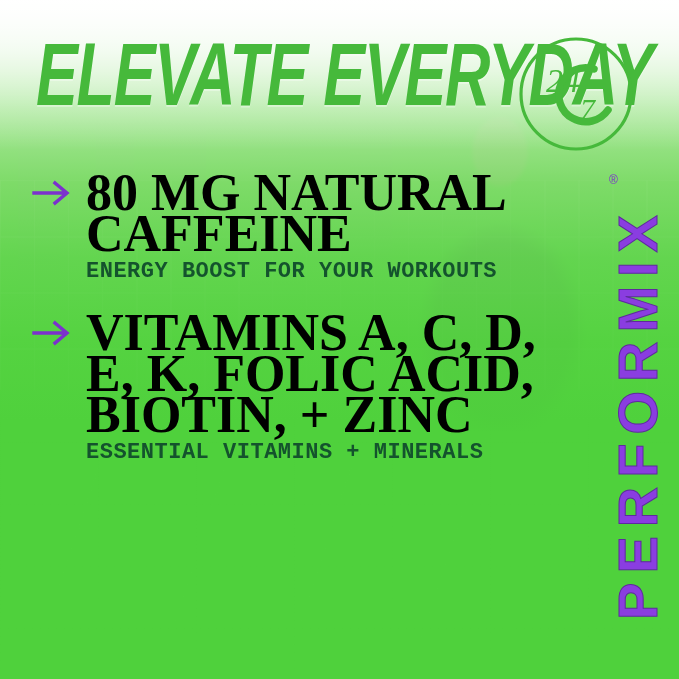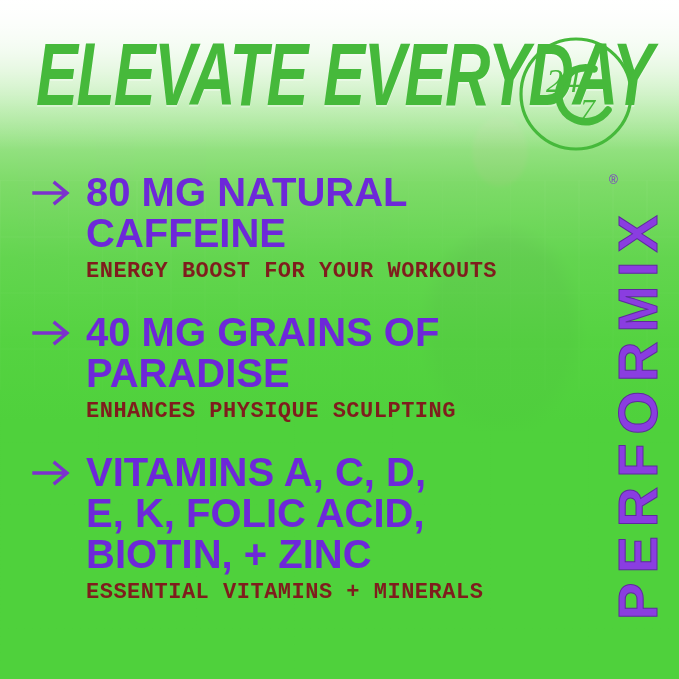--- a/index.html
+++ b/index.html
@@ -142,32 +142,32 @@
   .benefit-arrow {
     position: absolute;
     left: 0;
     top: 6px;
     width: 44px;
     height: 30px;
     color: #7c31cd;
   }
   .benefit-title {
     margin: 0 0 0 56px;
-    color: #6d28d9;
-    font-family: Liberation Sans, sans-serif;
-    font-weight: 700;
-    font-size: 40px;
+    color: #000000;
+    font-family: Liberation Serif, serif;
+    font-weight: 700;
+    font-size: 52px;
     line-height: 41px;
     letter-spacing: 0px;
     text-transform: uppercase;
     white-space: pre-line;
   }
   .benefit-sub {
     margin: 6px 0 0 56px;
-    color: #7f1d1d;
+    color: #14532d;
     font-family: "Liberation Mono", monospace;
     font-weight: 700;
     font-size: 22px;
     line-height: 24px;
     letter-spacing: .5px;
     text-transform: uppercase;
     white-space: nowrap;
   }
 
   
@@ -234,30 +234,20 @@
       <span class="benefit-arrow">
         <svg viewBox="0 0 44 30" width="44" height="30" aria-hidden="true">
           <path d="M4 15 H36 M25 5 L37 15 L25 25" fill="none" stroke="#7c31cd" stroke-width="3.4" stroke-linecap="square" stroke-linejoin="miter"></path>
         </svg>
       </span>
       <div class="benefit-title">80 MG NATURAL
 CAFFEINE</div>
       <div class="benefit-sub">ENERGY BOOST FOR YOUR WORKOUTS</div>
     </div>
 
-    <div class="benefit">
-      <span class="benefit-arrow">
-        <svg viewBox="0 0 44 30" width="44" height="30" aria-hidden="true">
-          <path d="M4 15 H36 M25 5 L37 15 L25 25" fill="none" stroke="#7c31cd" stroke-width="3.4" stroke-linecap="square" stroke-linejoin="miter"></path>
-        </svg>
-      </span>
-      <div class="benefit-title">40 MG GRAINS OF
-PARADISE</div>
-      <div class="benefit-sub">ENHANCES PHYSIQUE SCULPTING</div>
-    </div>
 
     <div class="benefit">
       <span class="benefit-arrow">
         <svg viewBox="0 0 44 30" width="44" height="30" aria-hidden="true">
           <path d="M4 15 H36 M25 5 L37 15 L25 25" fill="none" stroke="#7c31cd" stroke-width="3.4" stroke-linecap="square" stroke-linejoin="miter"></path>
         </svg>
       </span>
       <div class="benefit-title">VITAMINS A, C, D,
 E, K, FOLIC ACID,
 BIOTIN, + ZINC</div>

